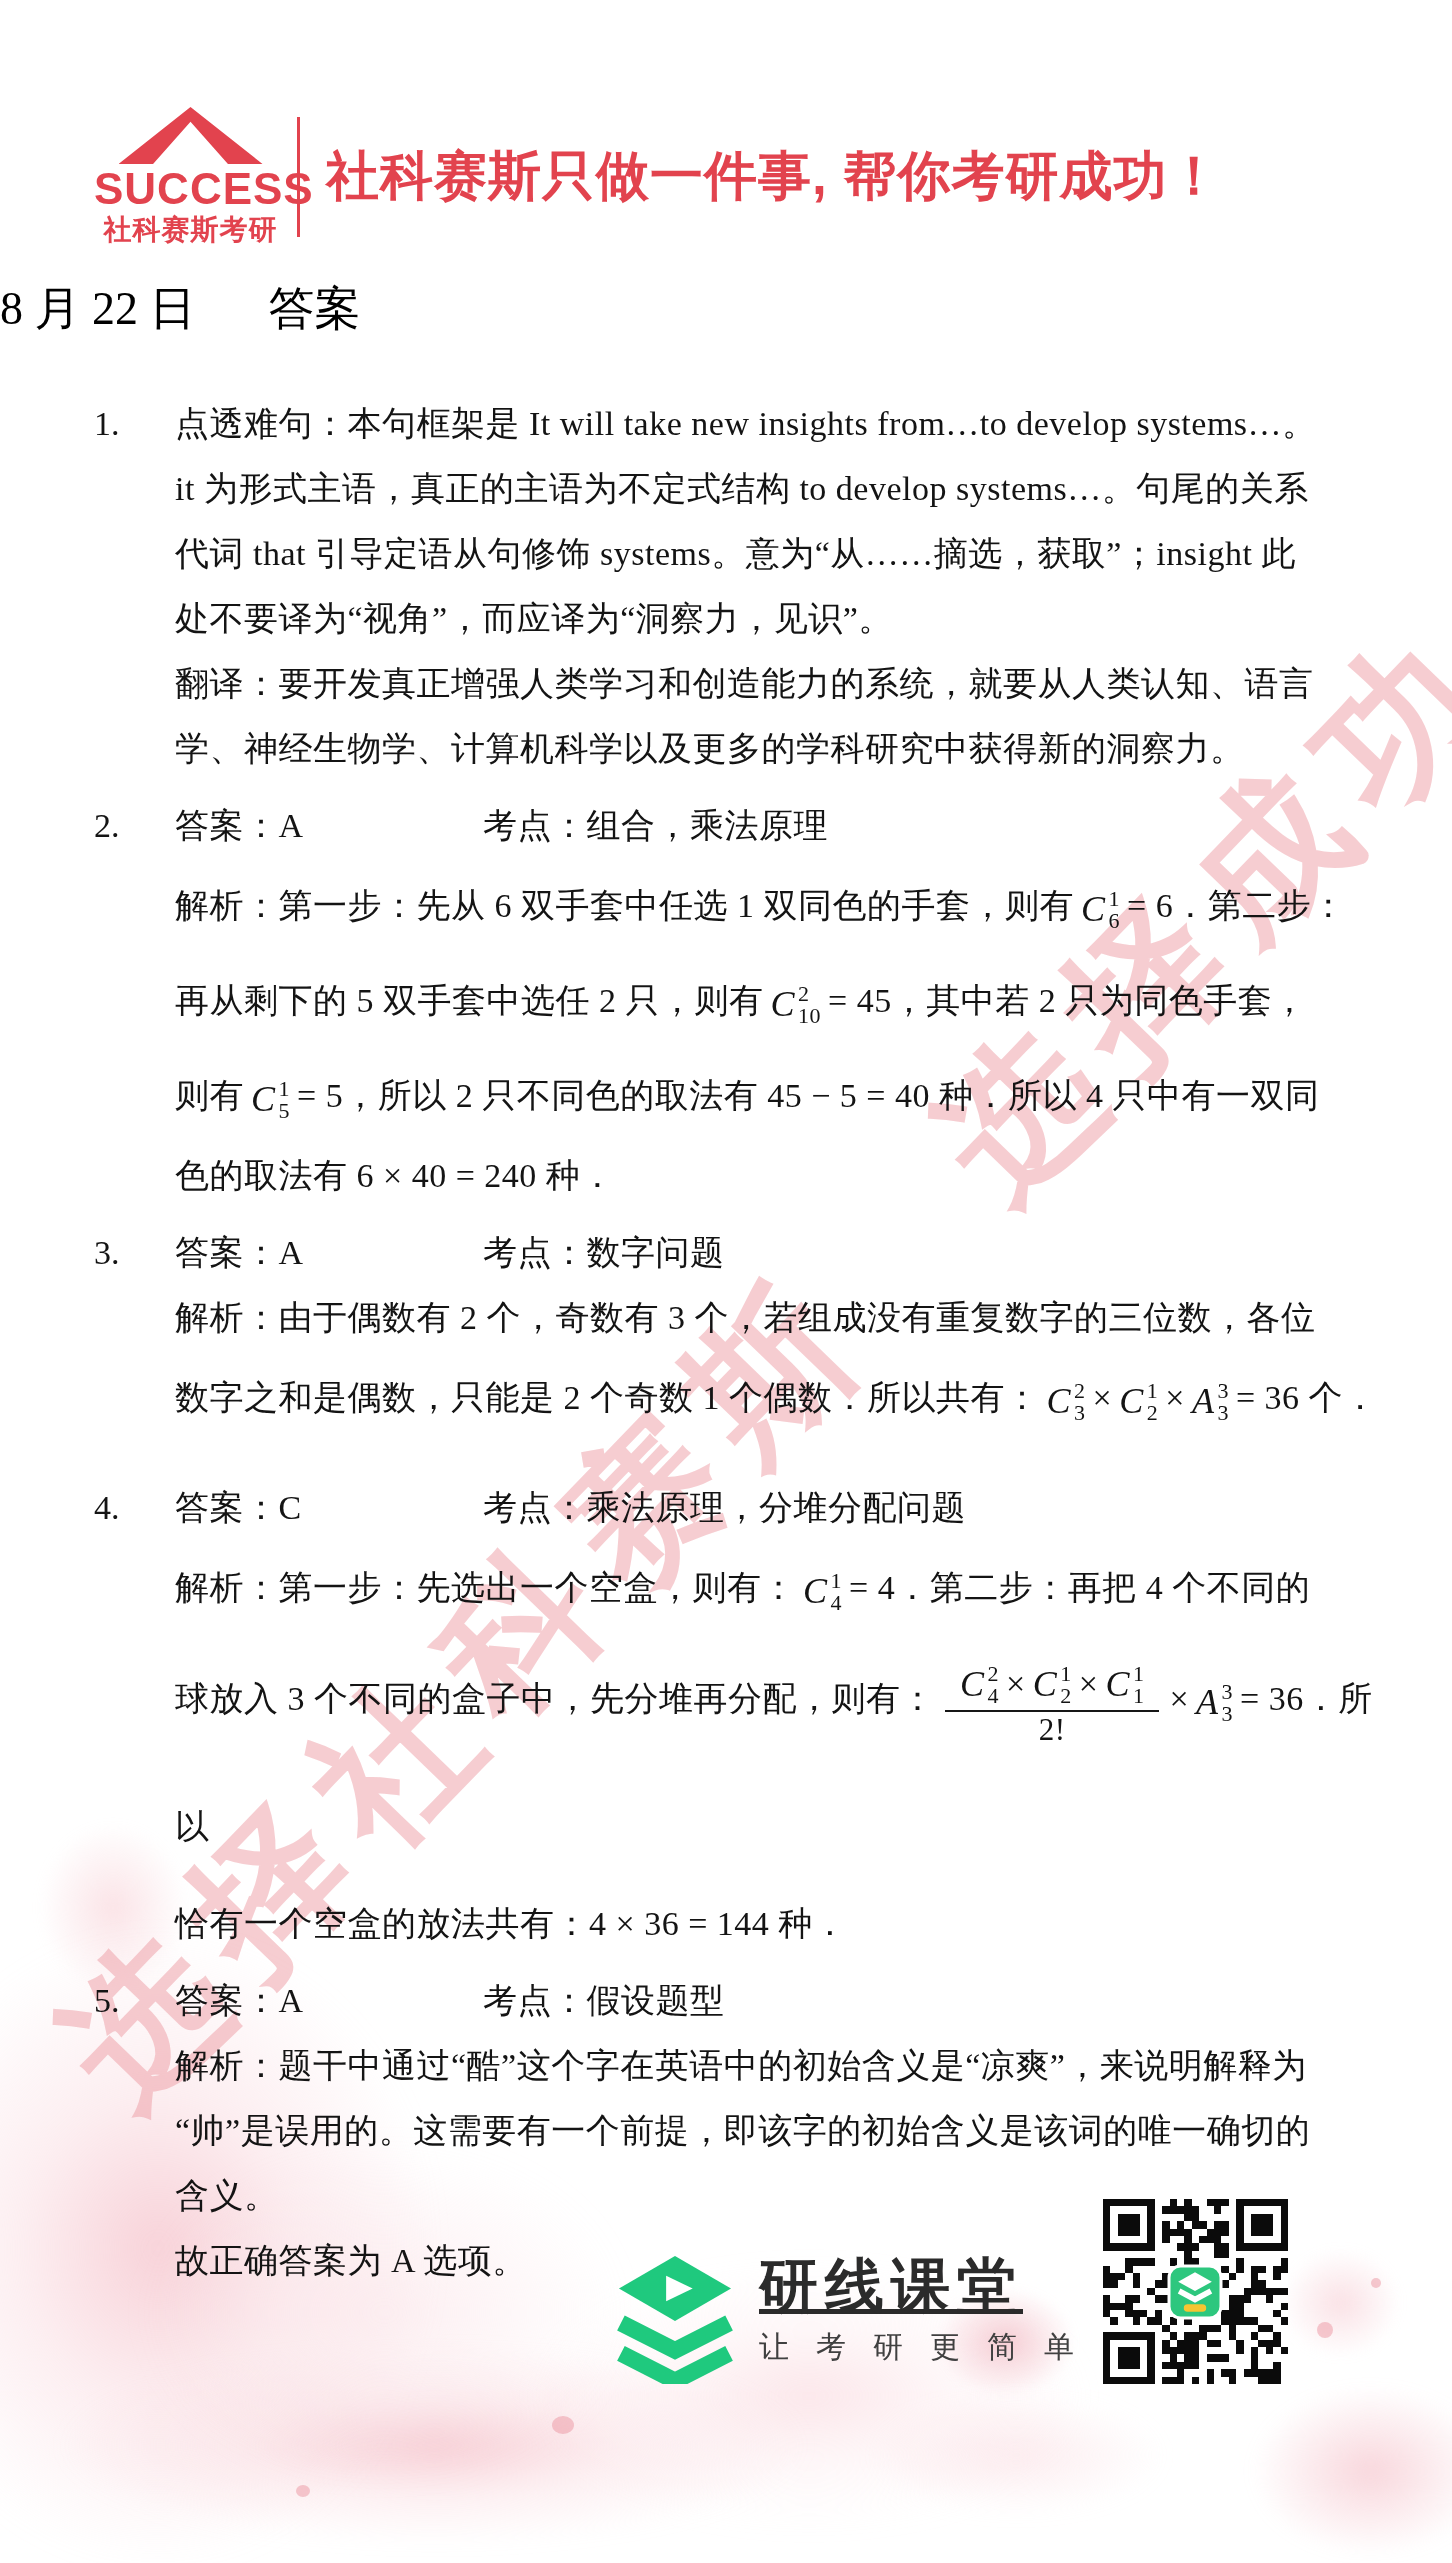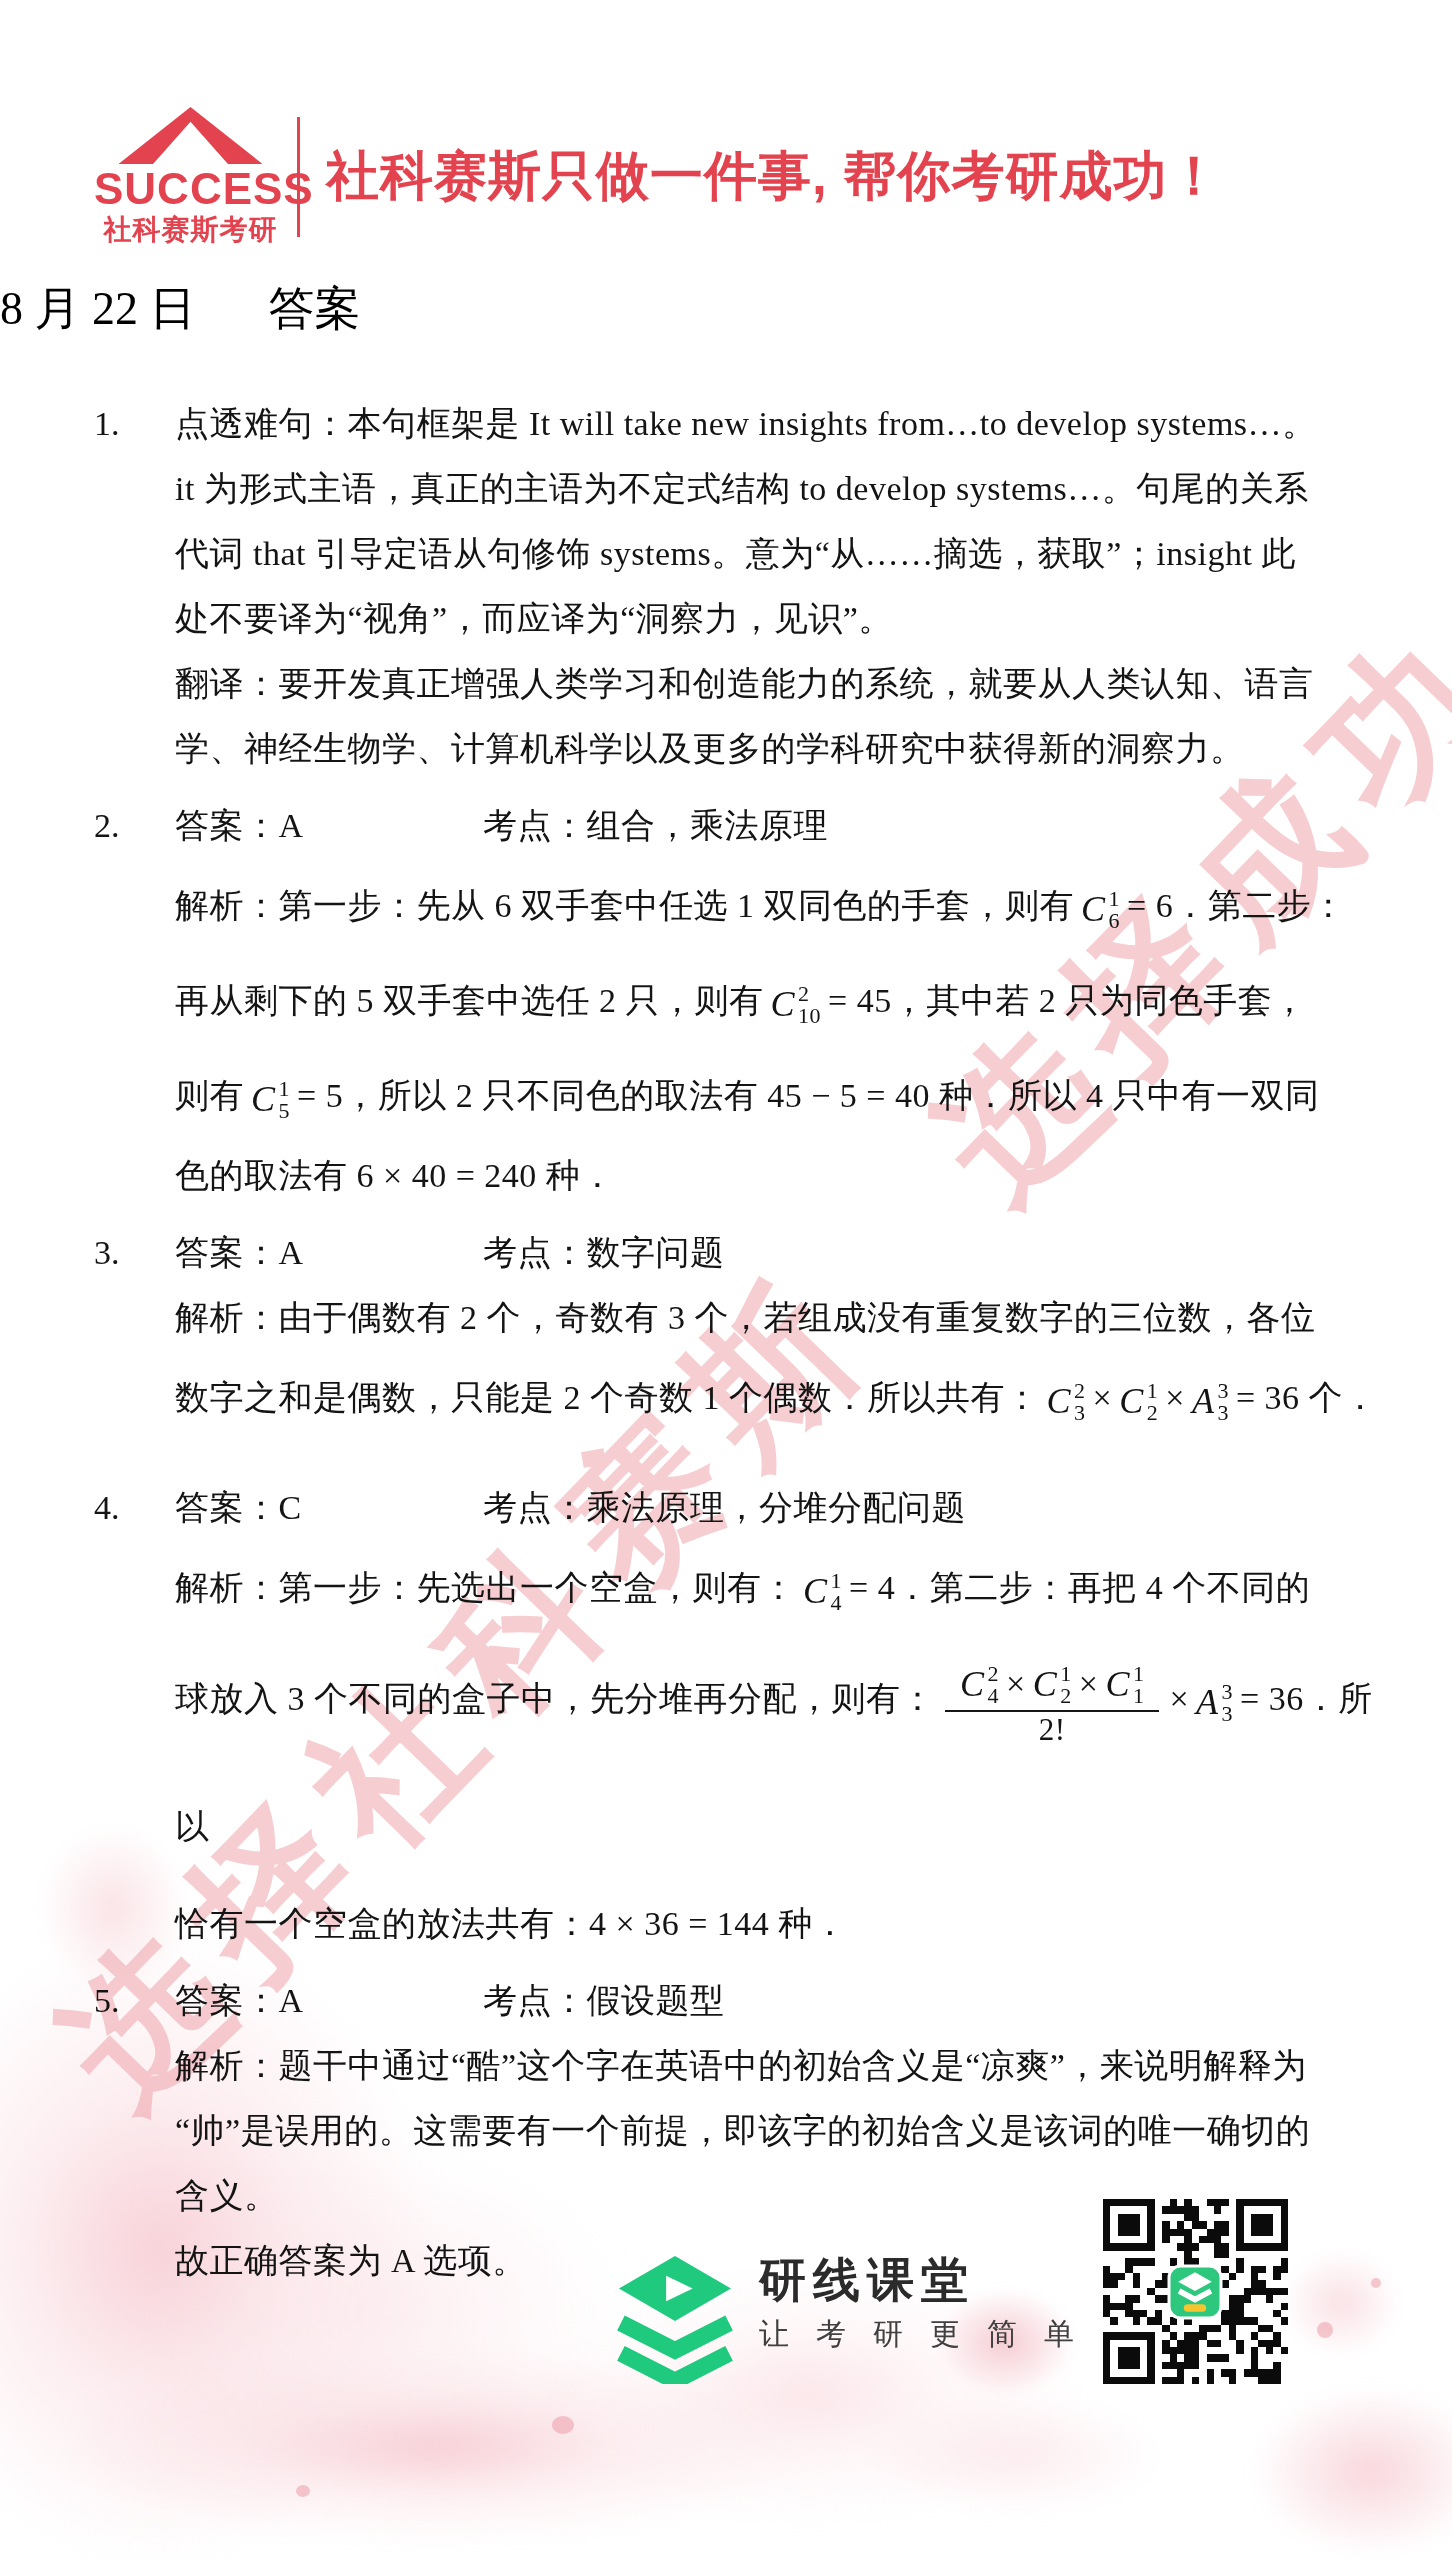--- a/index.html
+++ b/index.html
@@ -57,21 +57,21 @@
   .comb{display:inline-flex;align-items:center;margin:0 7px;vertical-align:middle;line-height:1;}
   .cb{font-style:italic;font-size:36px;}
   .cs{display:inline-flex;flex-direction:column;margin-left:3px;font-size:22px;line-height:1.0;text-align:left;transform:translateY(1px);}
   .frac{display:inline-flex;flex-direction:column;align-items:center;margin:0 10px;vertical-align:middle;line-height:1.15;}
   .frac .fn{display:inline-flex;align-items:center;border-bottom:2px solid #161616;padding:2px 8px 4px;}
   .frac .fd{font-size:31px;padding-top:2px;line-height:1;}
   
   .footer{position:absolute;left:617px;top:2254px;display:flex;align-items:flex-start;z-index:2;}
   .f-icon{flex:none;margin-right:26px;}
   .f-text{font-family:"Liberation Sans","DejaVu Sans",sans-serif;}
-  .f-brand{font-size:47px;font-weight:bold;color:#2b2b2b;letter-spacing:7px;line-height:1.1;}
+  .f-brand{font-size:59px;font-weight:bold;color:#2b2b2b;letter-spacing:7px;line-height:1.1;text-decoration:underline;}
   .f-tagline{font-size:30px;color:#404040;letter-spacing:27px;margin-top:8px;}
   .qr{position:absolute;left:1103px;top:2199px;width:185px;height:185px;background:#fff;display:grid;grid-template-columns:repeat(25,1fr);grid-template-rows:repeat(25,1fr);z-index:2;}
   .qr .q{background:#0b0b0b;}
   .qr-icon{position:absolute;left:50%;top:50%;transform:translate(-50%,-50%);width:55px;height:55px;background:#2dc77e;border-radius:13px;border:3px solid #ffffff;box-sizing:border-box;z-index:3;display:flex;align-items:center;justify-content:center;}
   :root{--red:#e2434e;--green:#1fc97e;}
 </style>
 </head>
 <body>
 
 <div class="blob b1"></div>

